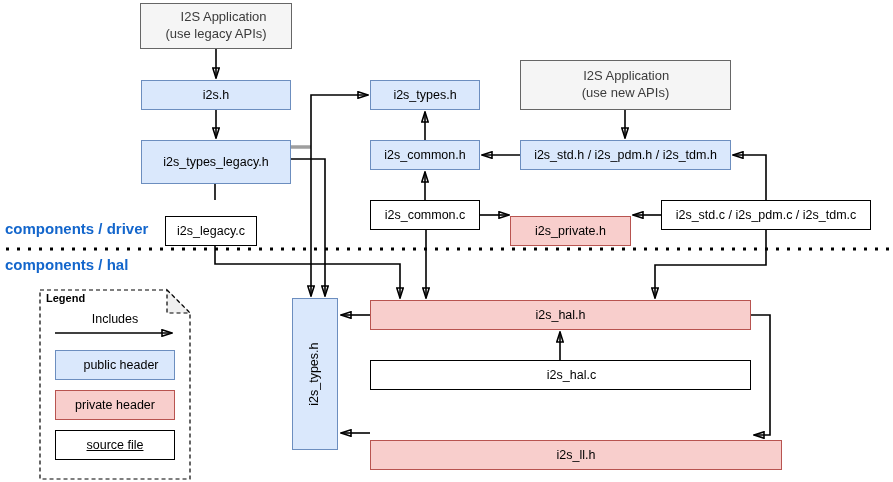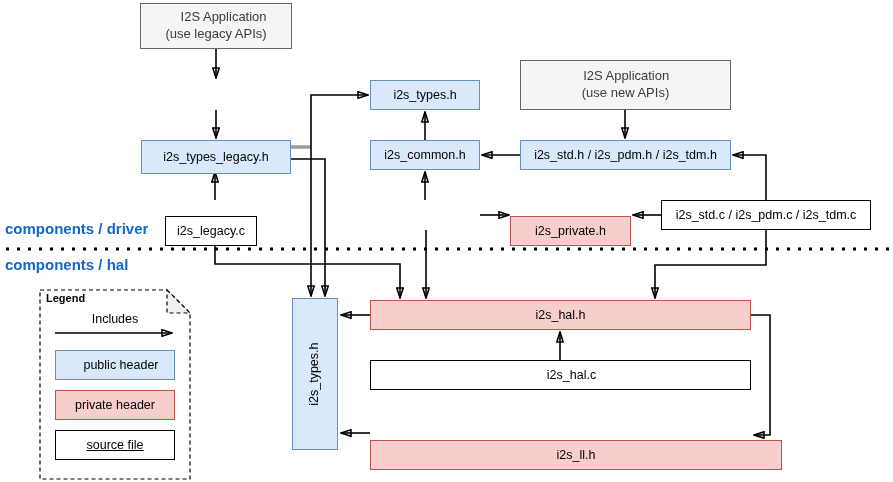--- a/index.html
+++ b/index.html
@@ -78,25 +78,27 @@
       <span style="display:block;">(use legacy APIs)</span>
     </div>
   </div>
   <div class="box app" style="left:520px;top:60px;width:211px;height:50px;">
     <div>
       <span style="display:block;">I2S Application</span>
       <span style="display:block;">(use new APIs)</span>
     </div>
   </div>
 
-  <div class="box pub" style="left:141px;top:140px;width:150px;height:34px;">i2s_types_legacy.h</div>
+  <div class="box pub" style="left:141px;top:80px;width:150px;height:30px;">i2s.h</div>
+  <div class="box pub" style="left:141px;top:140px;width:150px;height:44px;">i2s_types_legacy.h</div>
   <div class="box src" style="left:165px;top:216px;width:92px;height:30px;">i2s_legacy.c</div>
 
   <div class="box pub" style="left:370px;top:80px;width:110px;height:30px;">i2s_types.h</div>
   <div class="box pub" style="left:370px;top:140px;width:110px;height:30px;">i2s_common.h</div>
+  <div class="box src" style="left:370px;top:200px;width:110px;height:30px;">i2s_common.c</div>
 
   <div class="box pub" style="left:520px;top:140px;width:211px;height:30px;">i2s_std.h / i2s_pdm.h / i2s_tdm.h</div>
   <div class="box priv" style="left:510px;top:216px;width:121px;height:30px;">i2s_private.h</div>
   <div class="box src" style="left:661px;top:200px;width:210px;height:30px;">i2s_std.c / i2s_pdm.c / i2s_tdm.c</div>
 
   <div class="box pub vert" style="left:292px;top:298px;width:46px;height:152px;">
     <span>i2s_types.h</span>
   </div>
   <div class="box priv" style="left:370px;top:300px;width:381px;height:30px;">i2s_hal.h</div>
   <div class="box src" style="left:370px;top:360px;width:381px;height:30px;padding-left:22px;">i2s_hal.c</div>

